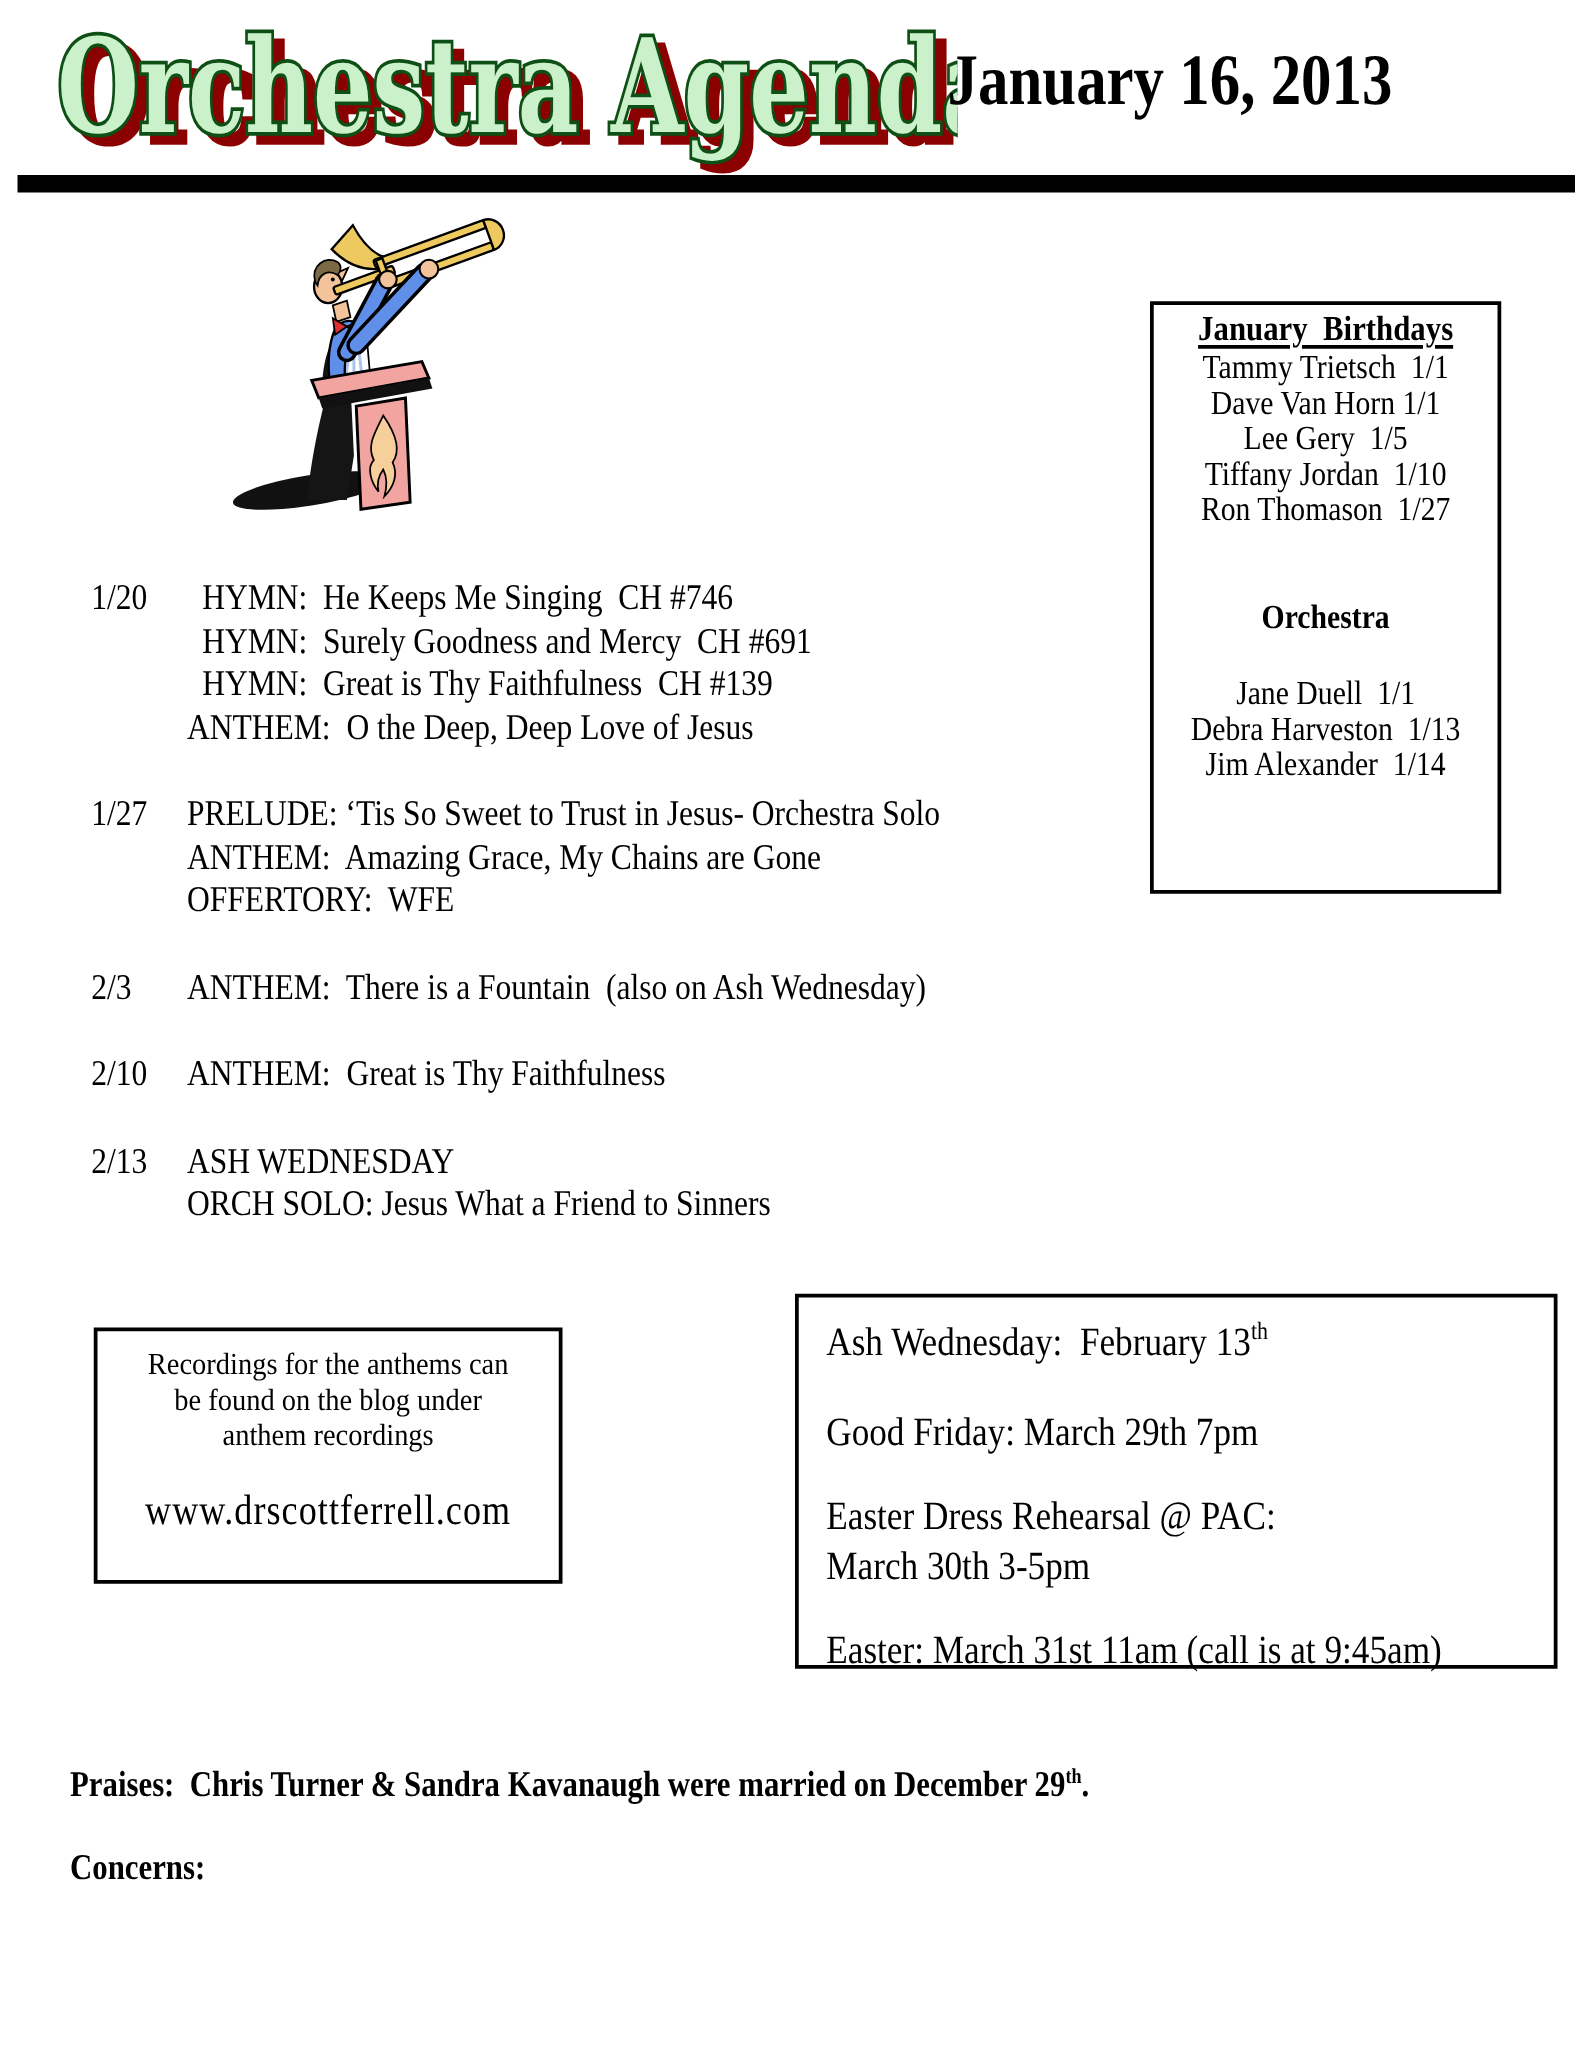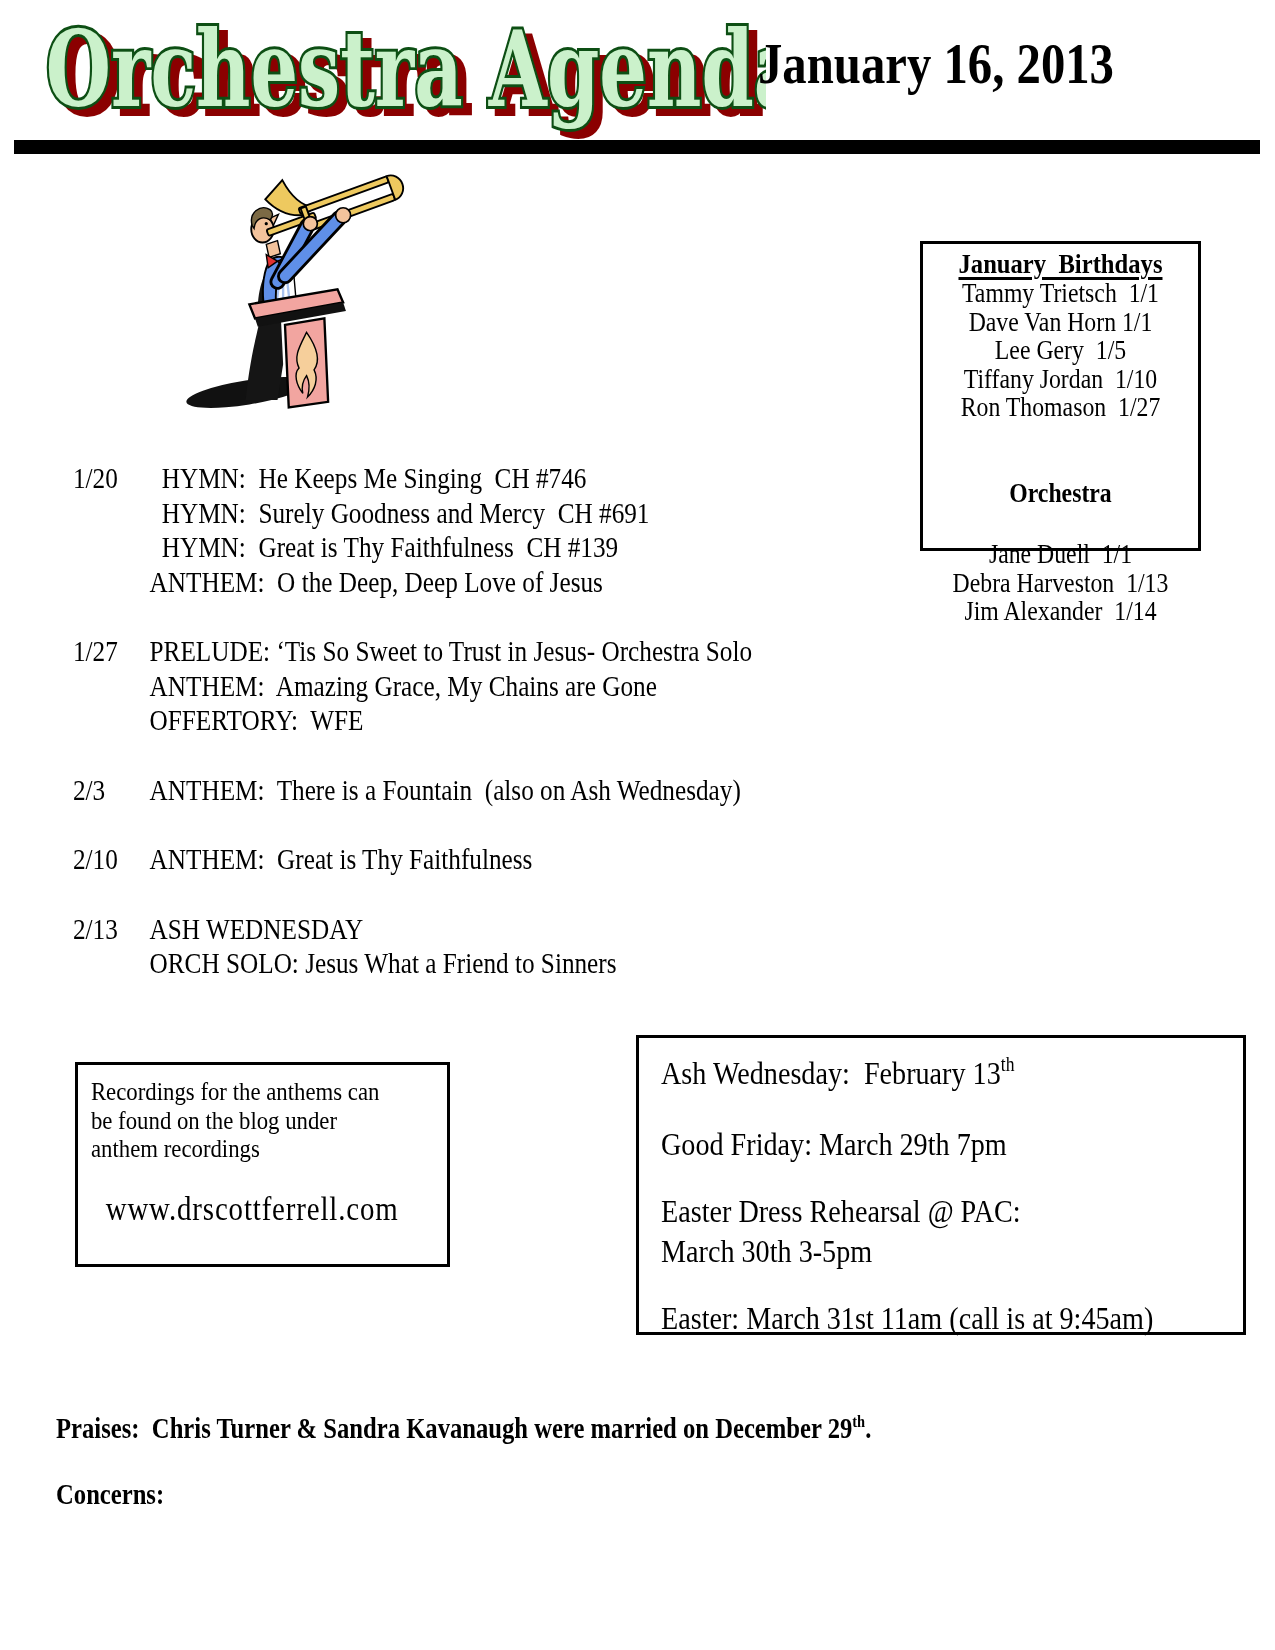--- a/index.html
+++ b/index.html
@@ -10,39 +10,39 @@
   
   .title-svg{position:absolute;left:40px;top:6px;}
   .hdr-date{position:absolute;left:758px;top:30px;font-size:58px;font-weight:600;
             transform:scaleX(0.84);transform-origin:0 0;white-space:pre;}
   .rule{position:absolute;left:14px;top:140px;width:1246px;height:14px;background:#000;}
 
   
   .clipart{position:absolute;left:180px;top:168px;}
 
   
-  .bbox{position:absolute;left:920px;top:241px;width:281px;height:310px;border:3px solid #000;
+  .bbox{position:absolute;left:920px;top:241px;width:281px;height:474px;border:3px solid #000;
         box-sizing:border-box;text-align:center;font-size:27px;line-height:28.5px;}
   .bbox-inner{transform:scaleX(0.88);transform-origin:50% 0;padding-top:5px;}
   .bbox-title{font-size:28px;font-weight:bold;text-decoration:underline;text-decoration-thickness:3px;text-underline-offset:4px;line-height:30px;}
   .bbox-sub{font-weight:bold;margin-top:57px;line-height:28.5px;}
   .blist2{margin-top:33px;}
 
   
   .agenda{position:absolute;left:73px;top:461px;width:920px;font-size:29px;line-height:34.5px;
           transform:scaleX(0.87);transform-origin:0 0;}
   .ag-row{display:flex;margin-bottom:35px;}
   .ag-date{width:88px;flex:0 0 88px;white-space:pre;}
   .ag-lines{flex:1;}
   .ln{white-space:pre;}
   .ind{padding-left:14px;}
 
   
   .rbox{position:absolute;left:75px;top:1062px;width:375px;height:205px;border:3px solid #000;
-        box-sizing:border-box;text-align:left;}
+        box-sizing:border-box;text-align:center;}
   .rline{font-size:24.5px;line-height:28.5px;white-space:pre;transform:scaleX(0.93);transform-origin:50% 0;}
   .rbox-pad{padding-top:13px;}
   .rurl{margin-top:27px;font-size:34px;line-height:36px;white-space:pre;transform:scaleX(0.85);transform-origin:50% 0;letter-spacing:1px;}
 
   
   .ebox{position:absolute;left:636px;top:1035px;width:610px;height:300px;border:3px solid #000;
         box-sizing:border-box;font-family:Liberation Serif, serif;font-size:32px;line-height:40px;
         padding:15px 0 0 22px;}
   .eline{width:660px;white-space:pre;transform:scaleX(0.88);transform-origin:0 0;}
   .egap{margin-top:27px;}

